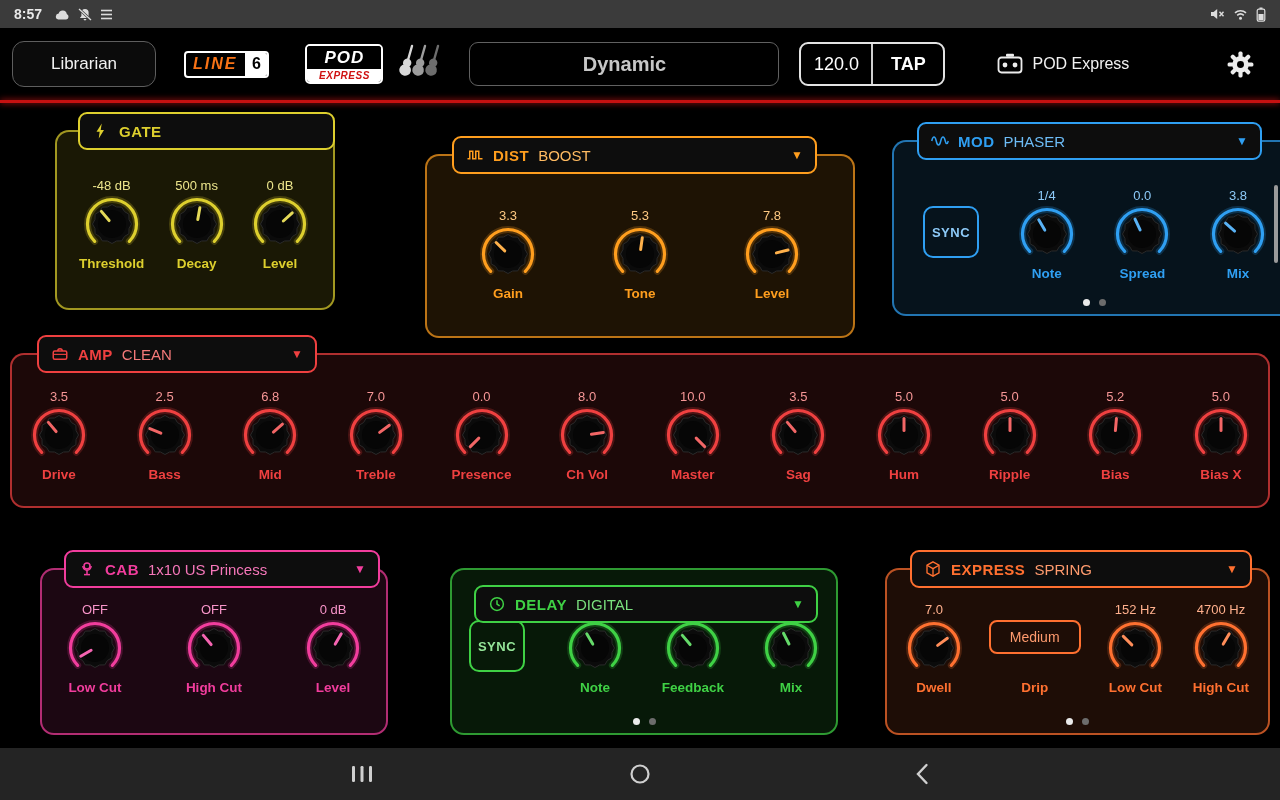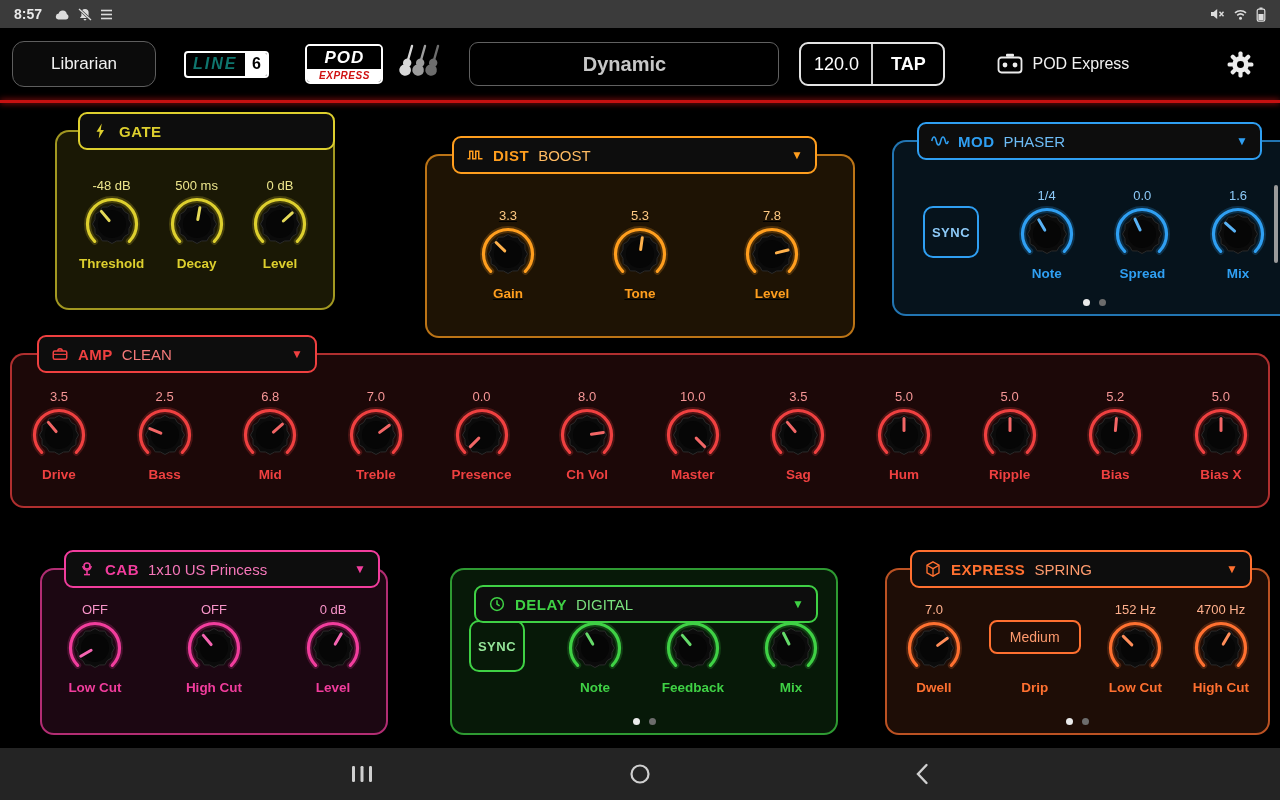--- a/index.html
+++ b/index.html
@@ -14,21 +14,21 @@
   .sb-right { margin-left:auto; display:flex; gap:8px; align-items:center; }
   .sb-ico { display:flex; align-items:center; }
 
   
   .toolbar { position:absolute; left:0; top:28px; width:100%; height:72px; background:#000;
     display:flex; align-items:center; padding:0 12px; }
   .librarian-btn { width:144px; height:46px; background:#0b0b0b; border:1.5px solid #5e5e5e;
     border-radius:12px; color:#f2f2f2; font-size:17px; font-family:inherit; }
   .line6-logo { margin-left:28px; display:flex; align-items:center; border:2px solid #fff;
     border-radius:4px; height:27px; padding-left:7px; overflow:hidden; }
-  .line6-word { color:#0f766e; font-weight:bold; font-style:italic; font-size:16px; letter-spacing:2px; padding-right:8px; }
+  .line6-word { color:#f97316; font-weight:bold; font-style:italic; font-size:16px; letter-spacing:2px; padding-right:8px; }
   .line6-digit { background:#fff; color:#000; font-weight:bold; font-size:16px; width:22px; height:100%;
     display:flex; align-items:center; justify-content:center; }
   .pod-logo { margin-left:36px; width:78px; height:40px; border:2px solid #fff; border-radius:5px; overflow:hidden; }
   .pod-word { background:#000; color:#fff; font-weight:bold; font-style:italic; font-size:17px;
     height:23px; display:flex; align-items:center; justify-content:center; letter-spacing:1px; }
   .pod-sub { background:#fff; color:#cf1212; font-weight:bold; font-style:italic; font-size:10px;
     height:13px; display:flex; align-items:center; justify-content:center; letter-spacing:.5px; }
   .guitars { margin-left:16px; display:flex; align-items:center; }
   .preset-box { margin-left:16px; width:310px; height:44px; border:1.5px solid #616161; border-radius:9px;
     display:flex; align-items:center; justify-content:center; color:#c7c7c7; font-size:20px; font-weight:600; }
@@ -60,21 +60,21 @@
   #block-cab .blk-hdr    { left:22px; width:316px; }
   #block-delay .blk-hdr  { left:22px; width:344px; }
   #block-reverb .blk-hdr { left:23px; width:342px; }
 
   .blk-icon { display:flex; color:var(--accent); }
   .blk-type { font-weight:bold; font-size:15px; letter-spacing:.5px; color:var(--accent); }
   .blk-model { font-size:15px; color:var(--accent-md); white-space:nowrap; }
   .blk-arrow { margin-left:auto; color:var(--accent); font-size:12px; }
 
   .ctl-row { display:flex; justify-content:space-between; align-items:flex-start; padding:0 22px; margin-top:46px; }
-  #block-dist .ctl-row { margin-top:52px; padding:0 50px;text-decoration:underline; }
+  #block-dist .ctl-row { margin-top:52px; padding:0 50px; }
   #block-mod .ctl-row { margin-top:46px; padding:0 26px; }
   #block-amp .ctl-row { margin-top:34px; padding:0 16px; }
   #block-cab .ctl-row, #block-delay .ctl-row, #block-reverb .ctl-row { margin-top:32px; }
   #block-delay .ctl-row { padding:0 14px; }
   #block-reverb .ctl-row { padding:0 16px; }
 
   .ctl { display:flex; flex-direction:column; align-items:center; min-width:62px; }
   .ctl-value { height:18px; font-size:13px; color:var(--accent-lt); white-space:nowrap; }
   .ctl-mid { height:58px; display:flex; align-items:flex-start; justify-content:center; }
   .ctl-label { height:18px; margin-top:2px; font-size:13.5px; font-weight:bold; color:var(--accent); white-space:nowrap; }
@@ -371,21 +371,21 @@
                   <path d="M10.68 45.32 A24.5 24.5 0 1 1 45.32 45.32" stroke="#2f9ff2" stroke-width="3.2" fill="none" stroke-linecap="round"></path>
                   <path d="M28.00 8.50 L32.56 11.00 L37.75 11.11 L40.45 15.55 L44.89 18.25 L45.00 23.44 L47.50 28.00 L45.00 32.56 L44.89 37.75 L40.45 40.45 L37.75 44.89 L32.56 45.00 L28.00 47.50 L23.44 45.00 L18.25 44.89 L15.55 40.45 L11.11 37.75 L11.00 32.56 L8.50 28.00 L11.00 23.44 L11.11 18.25 L15.55 15.55 L18.25 11.11 L23.44 11.00 Z" fill="#0b0b0b" stroke="#2a2a2a" stroke-width="1" stroke-linejoin="round"></path>
                   <circle cx="28" cy="28" r="14" fill="#060606"></circle>
                   <line x1="26.10" y1="23.92" x2="21.03" y2="13.05" stroke="rgb(89,178,245)" stroke-width="3" stroke-linecap="round"></line>
                 </svg>
               </span>
             </div>
             <div class="ctl-label">Spread</div>
           </div>
           <div class="ctl">
-            <div class="ctl-value">1.6</div>
+            <div class="ctl-value">3.8</div>
             <div class="ctl-mid">
               <span style="display:flex">
                 <svg width="56" height="56" viewBox="0 0 56 56">
                   <path d="M10.68 45.32 A24.5 24.5 0 1 1 45.32 45.32" stroke="#2f9ff2" stroke-width="7" opacity="0.22" fill="none" stroke-linecap="round"></path>
                   <path d="M10.68 45.32 A24.5 24.5 0 1 1 45.32 45.32" stroke="#2f9ff2" stroke-width="3.2" fill="none" stroke-linecap="round"></path>
                   <path d="M28.00 8.50 L32.56 11.00 L37.75 11.11 L40.45 15.55 L44.89 18.25 L45.00 23.44 L47.50 28.00 L45.00 32.56 L44.89 37.75 L40.45 40.45 L37.75 44.89 L32.56 45.00 L28.00 47.50 L23.44 45.00 L18.25 44.89 L15.55 40.45 L11.11 37.75 L11.00 32.56 L8.50 28.00 L11.00 23.44 L11.11 18.25 L15.55 15.55 L18.25 11.11 L23.44 11.00 Z" fill="#0b0b0b" stroke="#2a2a2a" stroke-width="1" stroke-linejoin="round"></path>
                   <circle cx="28" cy="28" r="14" fill="#060606"></circle>
                   <line x1="24.60" y1="25.05" x2="15.55" y2="17.18" stroke="rgb(89,178,245)" stroke-width="3" stroke-linecap="round"></line>
                 </svg>
               </span>

